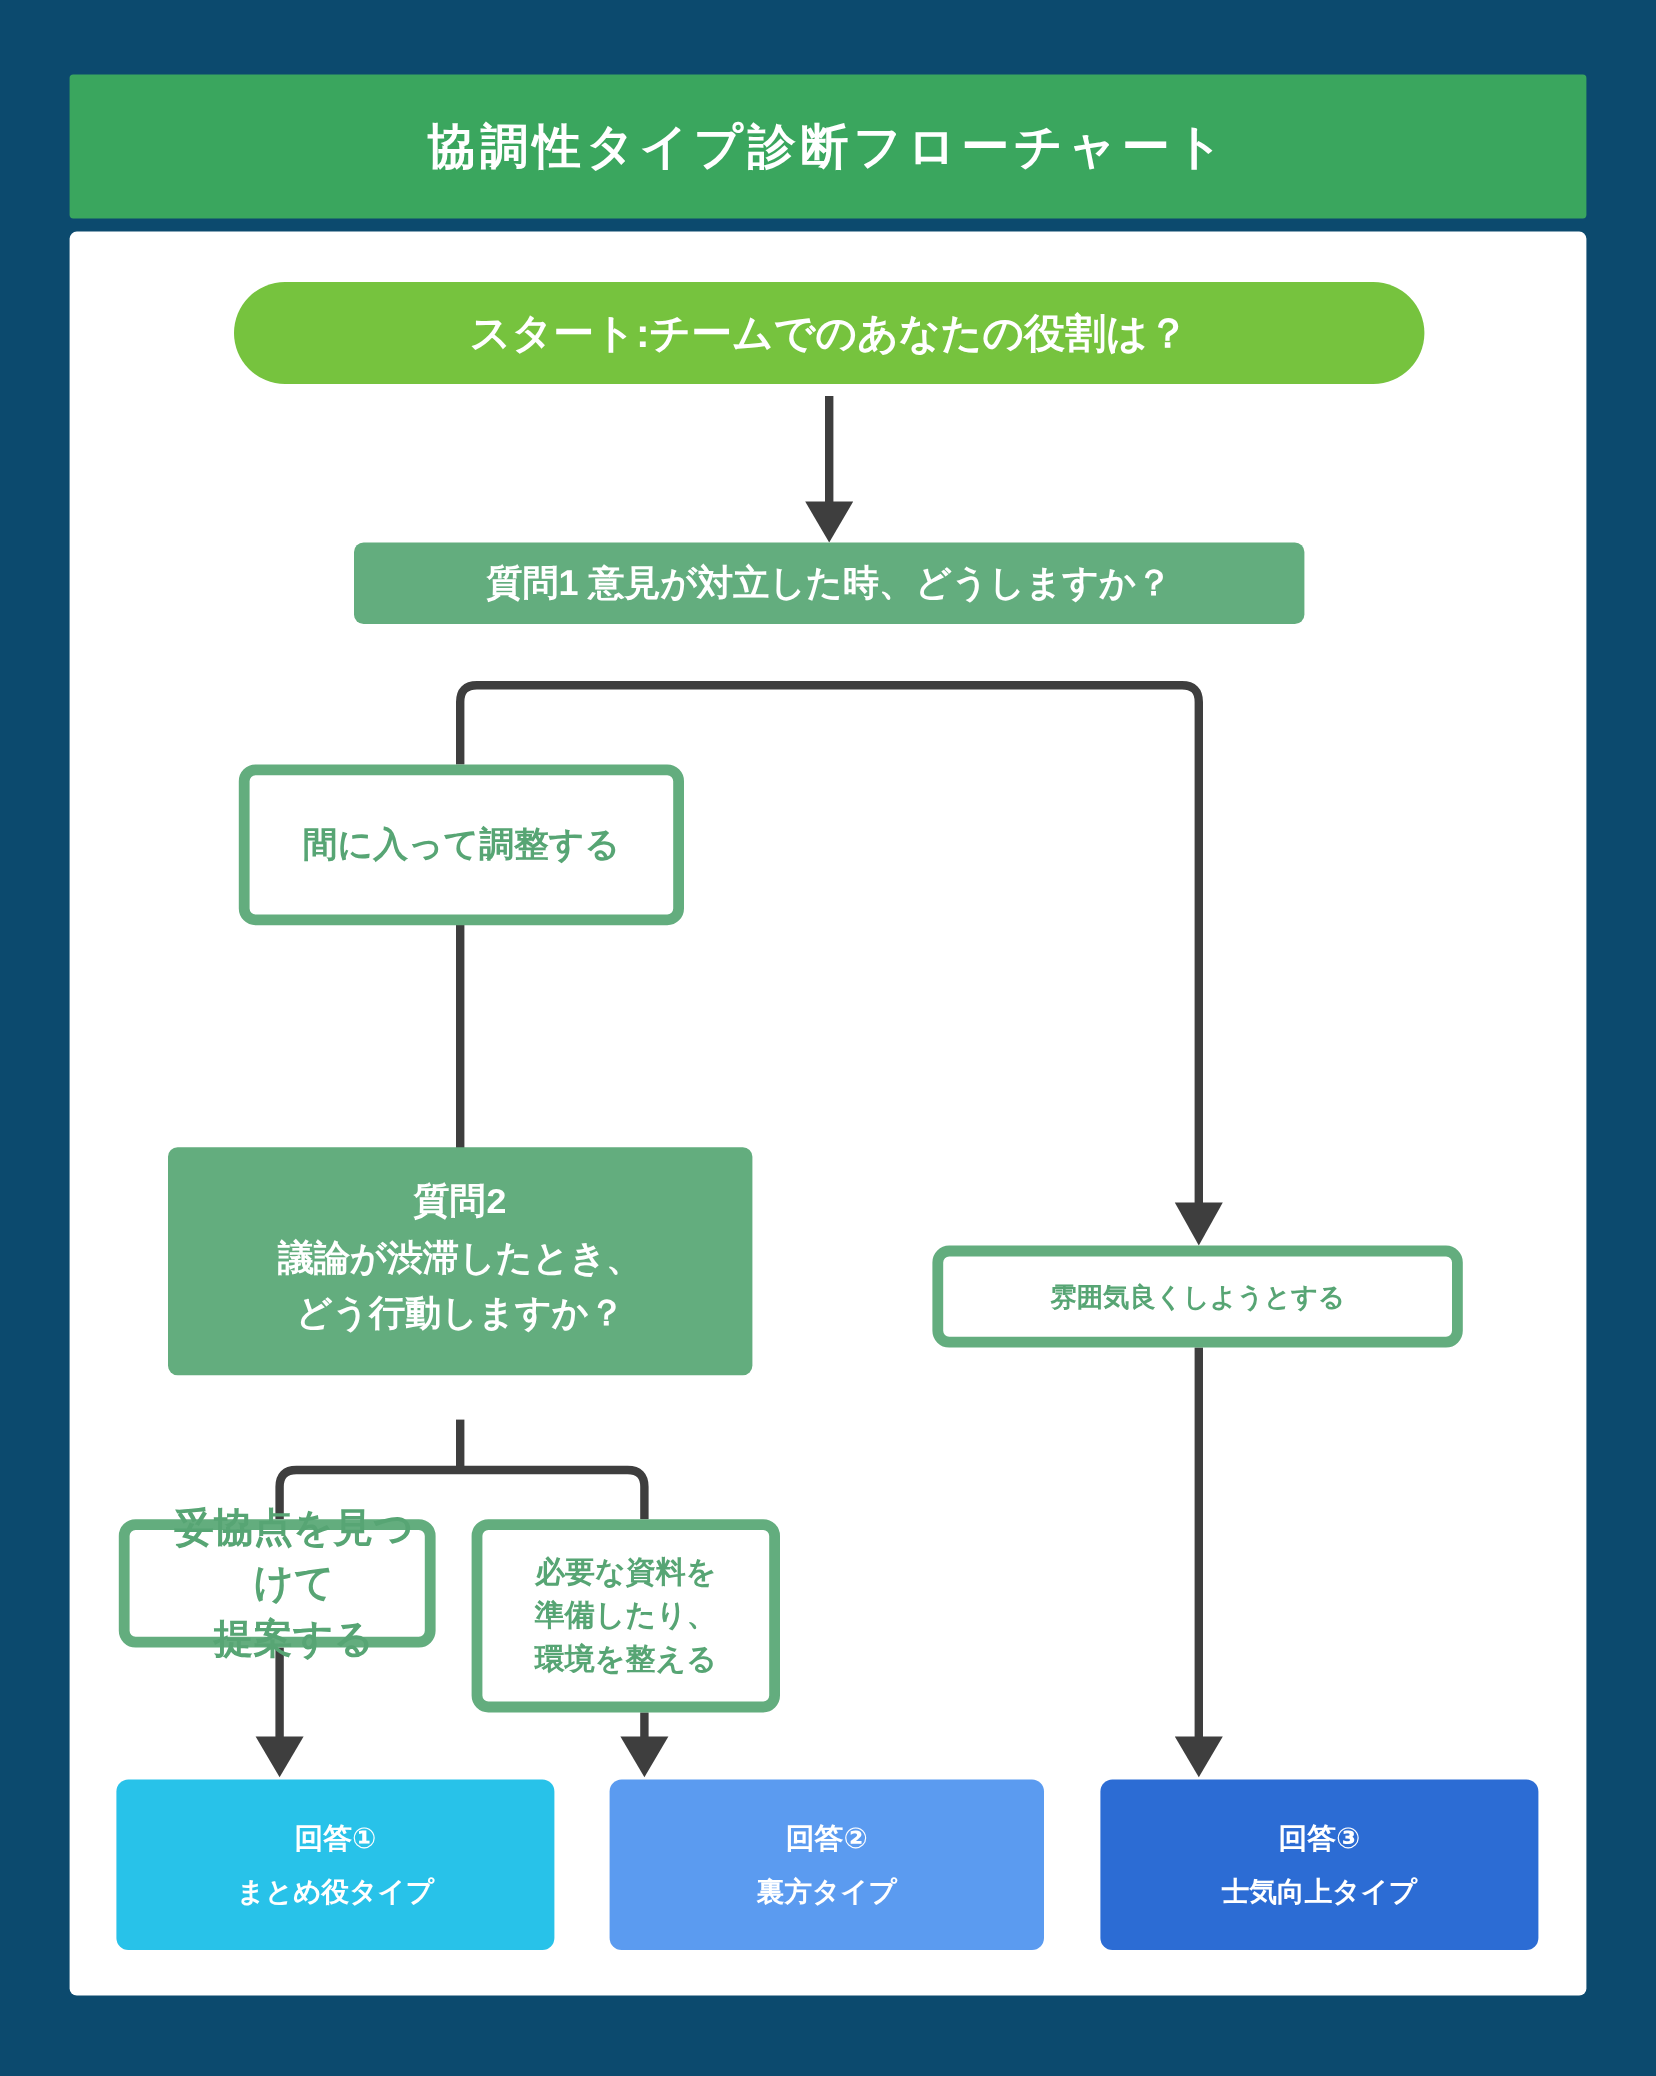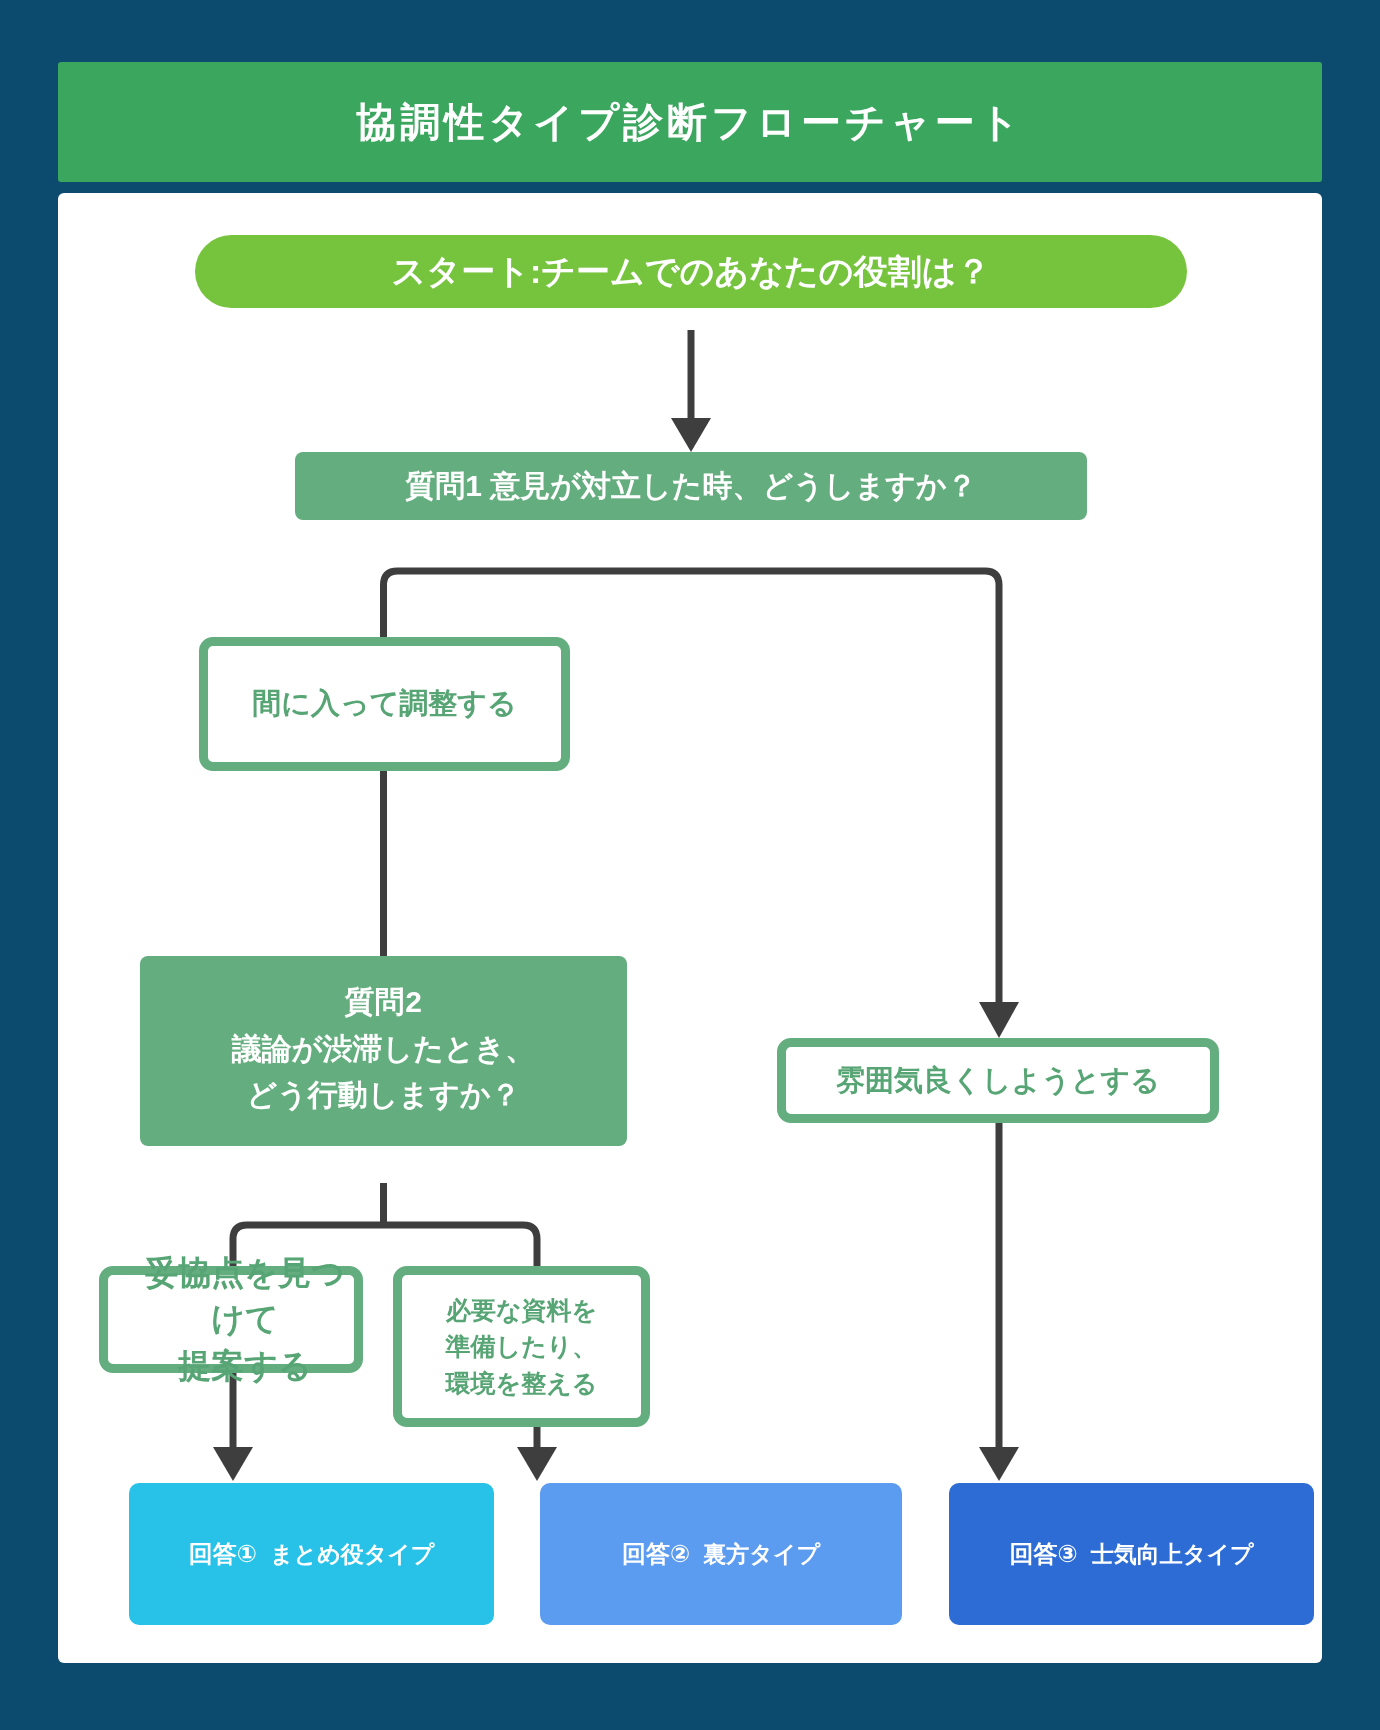--- a/index.html
+++ b/index.html
@@ -27,39 +27,38 @@
   .connectors{
     position:absolute;left:0;top:0;width:1380px;height:1730px;
     pointer-events:none;
   }
   .node{
     position:absolute;box-sizing:border-box;
     display:flex;align-items:center;justify-content:center;
     text-align:center;font-weight:800;
   }
   .start-pill{
-    left:195px;top:235px;width:992px;height:73px;
+    left:195px;top:235px;width:992px;height:85px;
     border-radius:48px;background:#76c33e;color:#ffffff;font-size:34px;
   }
   .q-box{background:#63ad7e;color:#ffffff;border-radius:8px;}
   .q1-box{left:295px;top:452px;width:792px;height:68px;font-size:30px;text-align:right;}
   .q2-box{left:140px;top:956px;width:487px;height:190px;font-size:30px;line-height:1.55;white-space:pre-line;font-family:Liberation Mono, monospace;}
   .opt-box{
     background:#ffffff;border:9px solid #63ad7e;border-radius:14px;
     color:#57a574;white-space:pre-line;
   }
   .opt-mediate{left:199px;top:637px;width:371px;height:134px;font-size:29px;}
-  .opt-mood{left:777px;top:1038px;width:442px;height:85px;font-size:29px;}
+  .opt-mood{left:777px;top:1038px;width:442px;height:85px;font-size:22px;}
   .opt-compromise{left:99px;top:1266px;width:264px;height:107px;font-size:33px;line-height:1.4;padding-left:28px;}
   .opt-prepare{left:393px;top:1266px;width:257px;height:161px;font-size:25px;line-height:1.45;}
   .result-box{
     position:absolute;top:1483px;width:365px;height:142px;border-radius:10px;
-    color:#ffffff;display:flex;flex-direction:row;align-items:center;justify-content:center;
+    color:#ffffff;display:flex;flex-direction:column;align-items:center;justify-content:center;
     gap:13px;
-    margin-left:32px;
   }
   .result-box .badge{font-size:24px;font-weight:700;}
   .result-box .label{font-size:23px;font-weight:700;}
   .r1{left:97px;width:365px;}
   .r2{left:508px;width:362px;}
   .r3{left:917px;width:365px;}
 </style>
 </head>
 <body>
 

